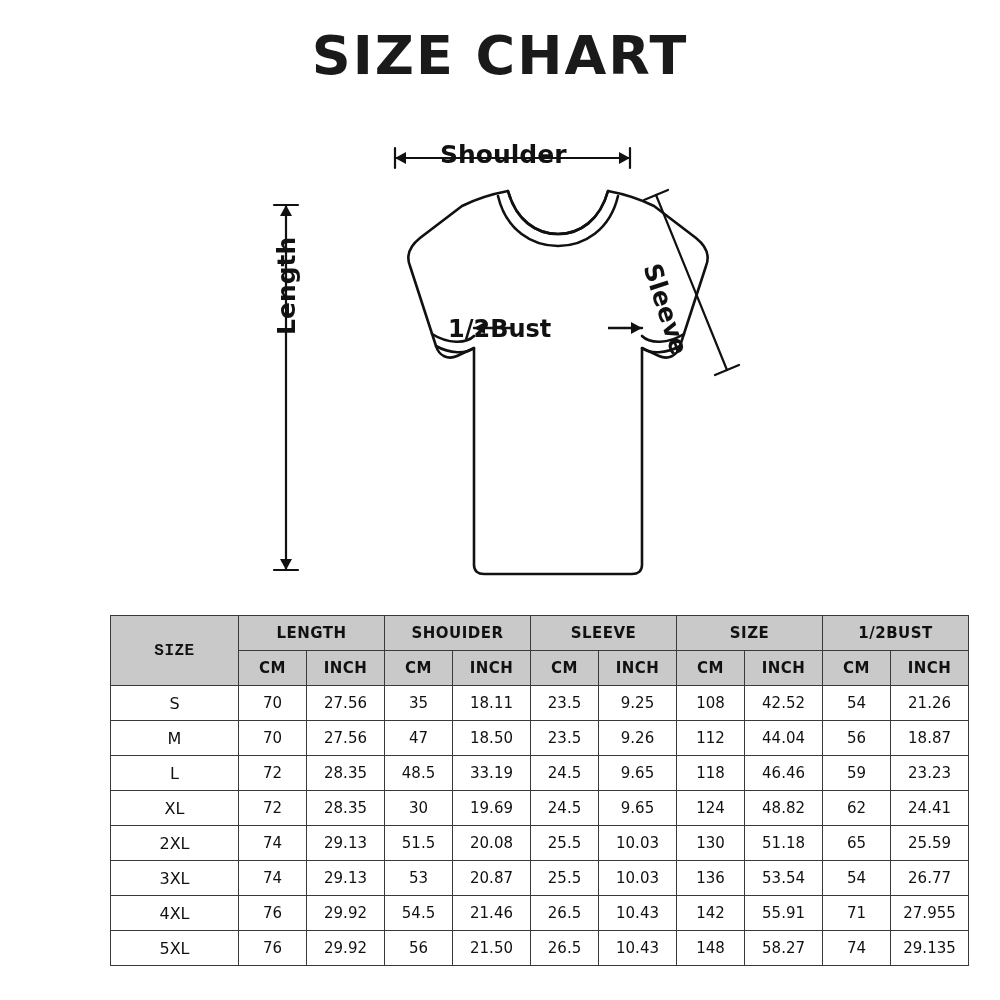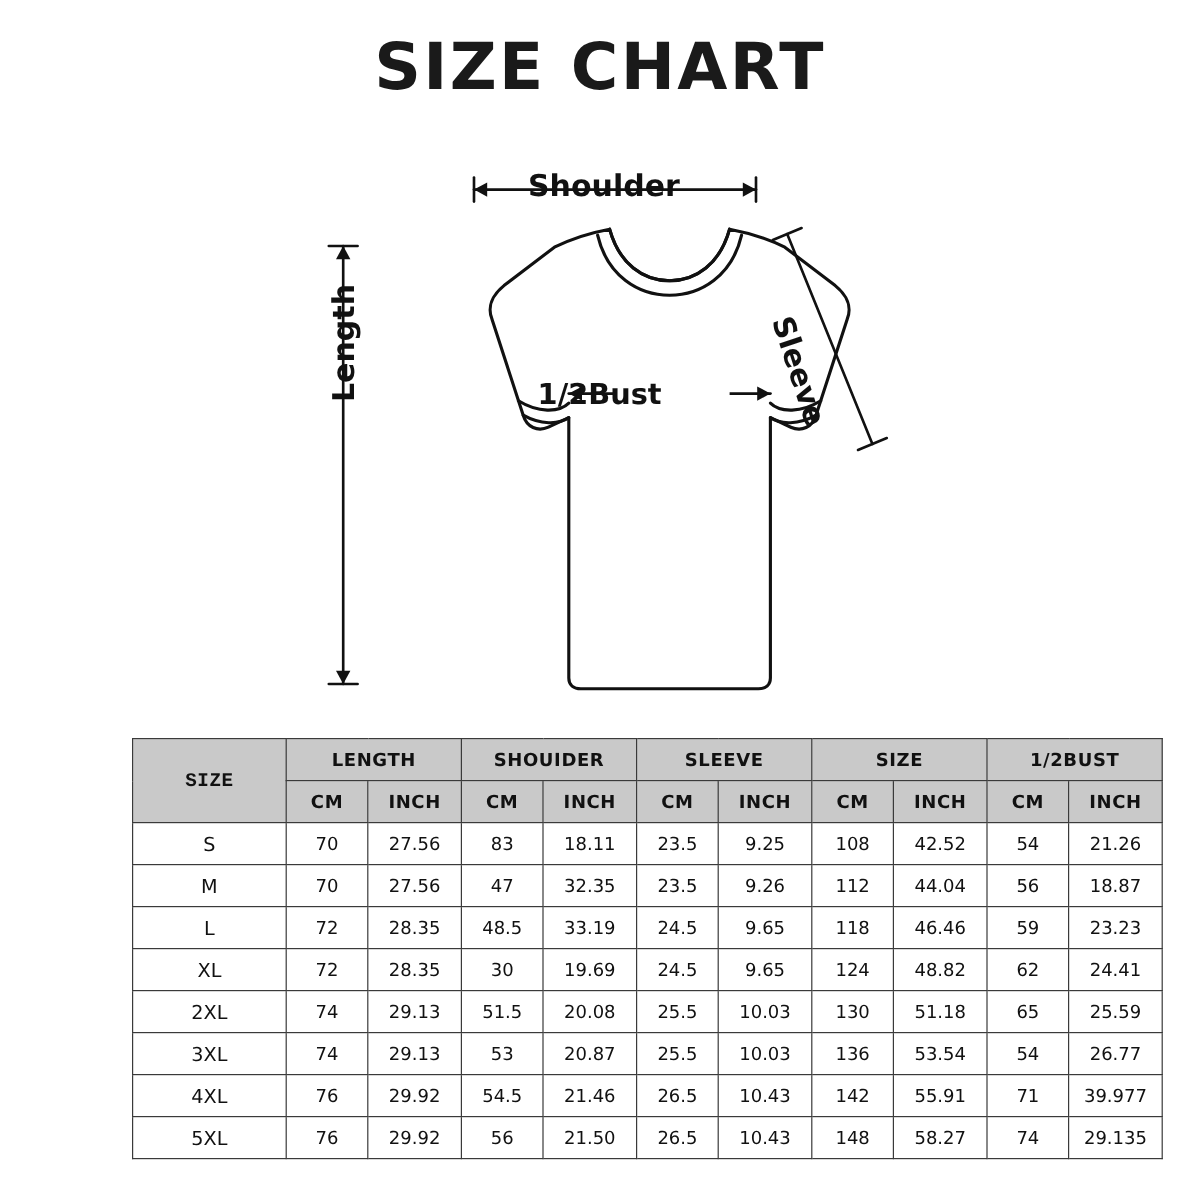--- a/index.html
+++ b/index.html
@@ -227,35 +227,35 @@
           <th>INCH</th>
           <th>CM</th>
           <th>INCH</th>
         </tr>
       </thead>
       <tbody id="size-table-body">
           <tr>
             <td class="size-col">S</td>
             <td>70</td>
             <td>27.56</td>
-            <td>83</td>
+            <td>35</td>
             <td>18.11</td>
             <td>23.5</td>
             <td>9.25</td>
             <td>108</td>
             <td>42.52</td>
             <td>54</td>
             <td>21.26</td>
           </tr>
           <tr>
             <td class="size-col">M</td>
             <td>70</td>
             <td>27.56</td>
             <td>47</td>
-            <td>32.35</td>
+            <td>18.50</td>
             <td>23.5</td>
             <td>9.26</td>
             <td>112</td>
             <td>44.04</td>
             <td>56</td>
             <td>18.87</td>
           </tr>
           <tr>
             <td class="size-col">L</td>
             <td>72</td>
@@ -312,21 +312,21 @@
             <td class="size-col">4XL</td>
             <td>76</td>
             <td>29.92</td>
             <td>54.5</td>
             <td>21.46</td>
             <td>26.5</td>
             <td>10.43</td>
             <td>142</td>
             <td>55.91</td>
             <td>71</td>
-            <td>39.977</td>
+            <td>27.955</td>
           </tr>
           <tr>
             <td class="size-col">5XL</td>
             <td>76</td>
             <td>29.92</td>
             <td>56</td>
             <td>21.50</td>
             <td>26.5</td>
             <td>10.43</td>
             <td>148</td>

